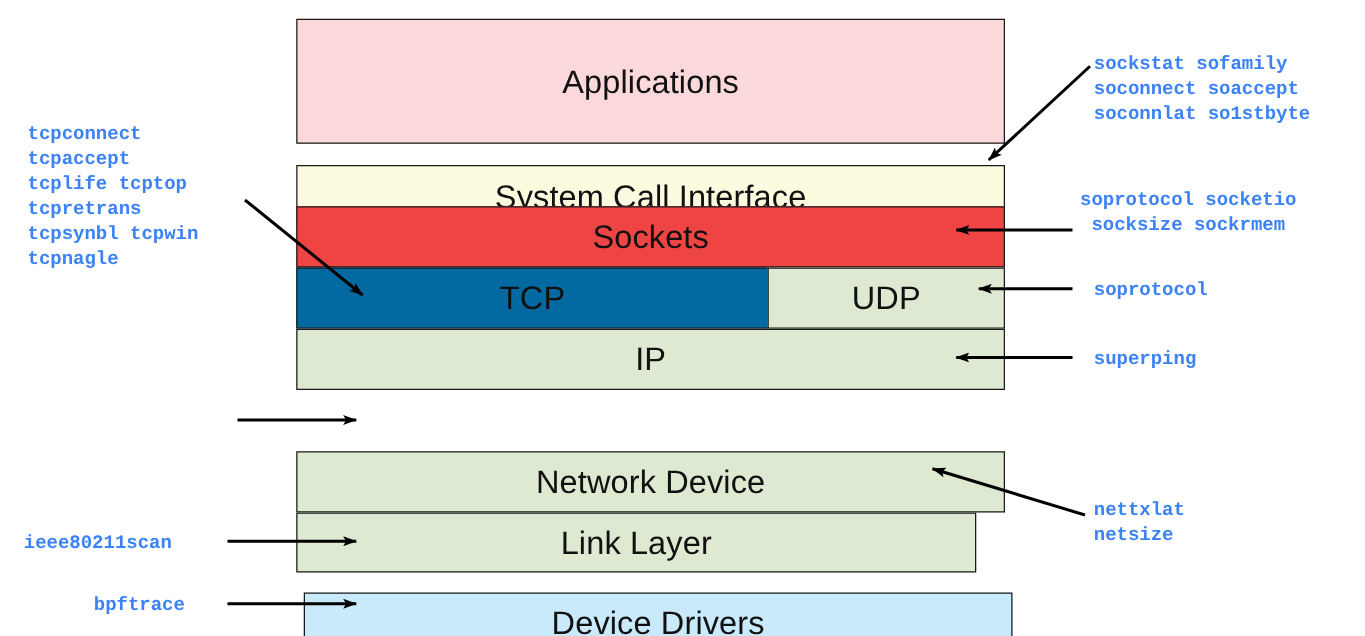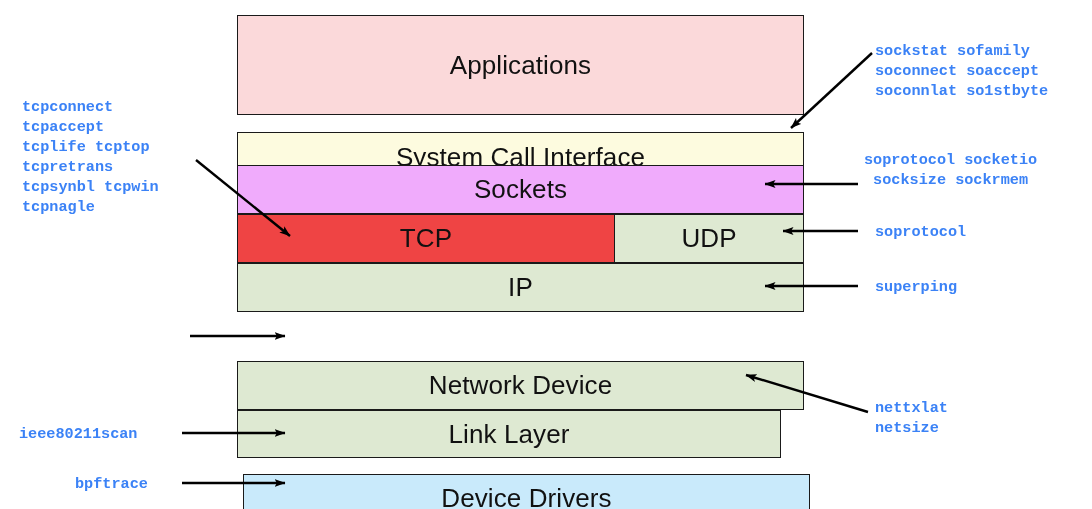--- a/index.html
+++ b/index.html
@@ -60,25 +60,25 @@
 <div id="canvas">
 
   <div class="stack-layer" style="left:237px; top:15px; width:567px; height:100px; background:#fbd9da;">
     <span>Applications</span>
   </div>
 
   <div class="stack-layer" style="left:237px; top:132px; width:567px; height:50px; background:#fdfbdf;">
     <span>System Call Interface</span>
   </div>
 
-  <div class="stack-layer" style="left:237px; top:165px; width:567px; height:49px; background:#f0abfc;">
+  <div class="stack-layer" style="left:237px; top:165px; width:567px; height:49px; background:#ef4444;">
     <span>Sockets</span>
   </div>
 
-  <div class="stack-layer" style="left:237px; top:214px; width:378px; height:49px; background:#ef4444;">
+  <div class="stack-layer" style="left:237px; top:214px; width:378px; height:49px; background:#0369a1;">
     <span>TCP</span>
   </div>
 
   <div class="stack-layer" style="left:614px; top:214px; width:190px; height:49px; background:#dee9d2;">
     <span>UDP</span>
   </div>
 
   <div class="stack-layer" style="left:237px; top:263px; width:567px; height:49px; background:#dee9d2;">
     <span>IP</span>
   </div>

